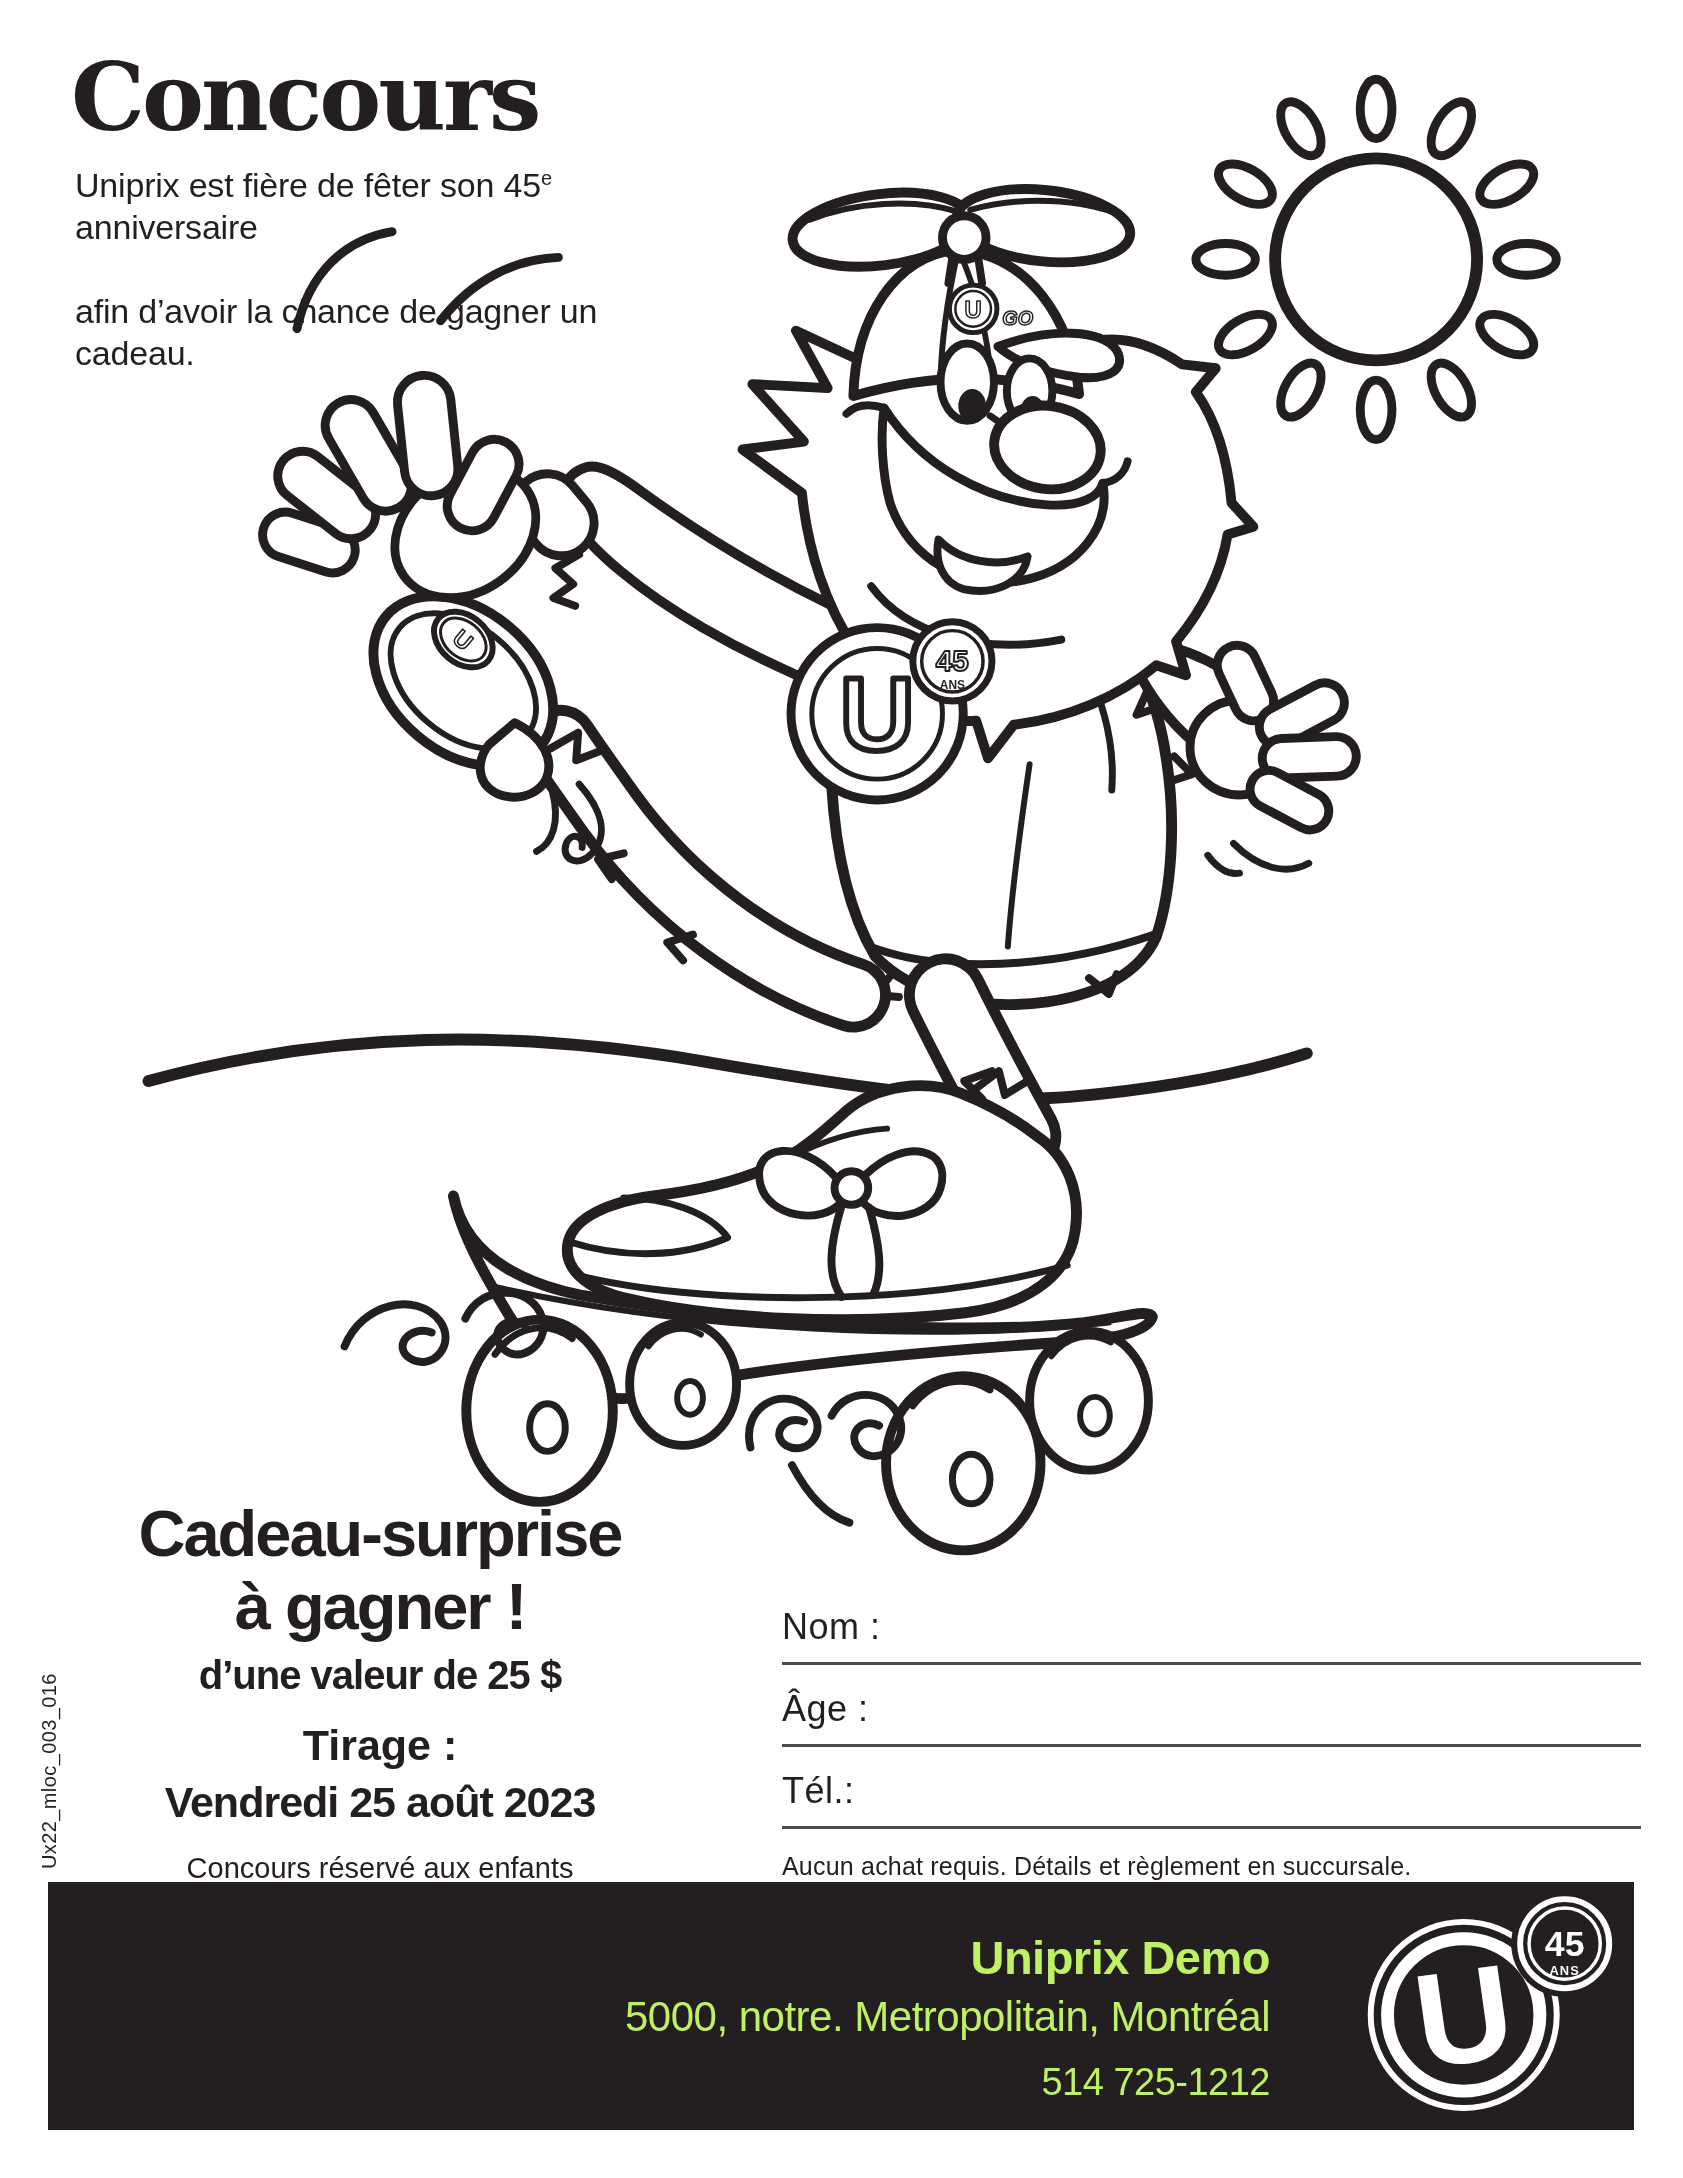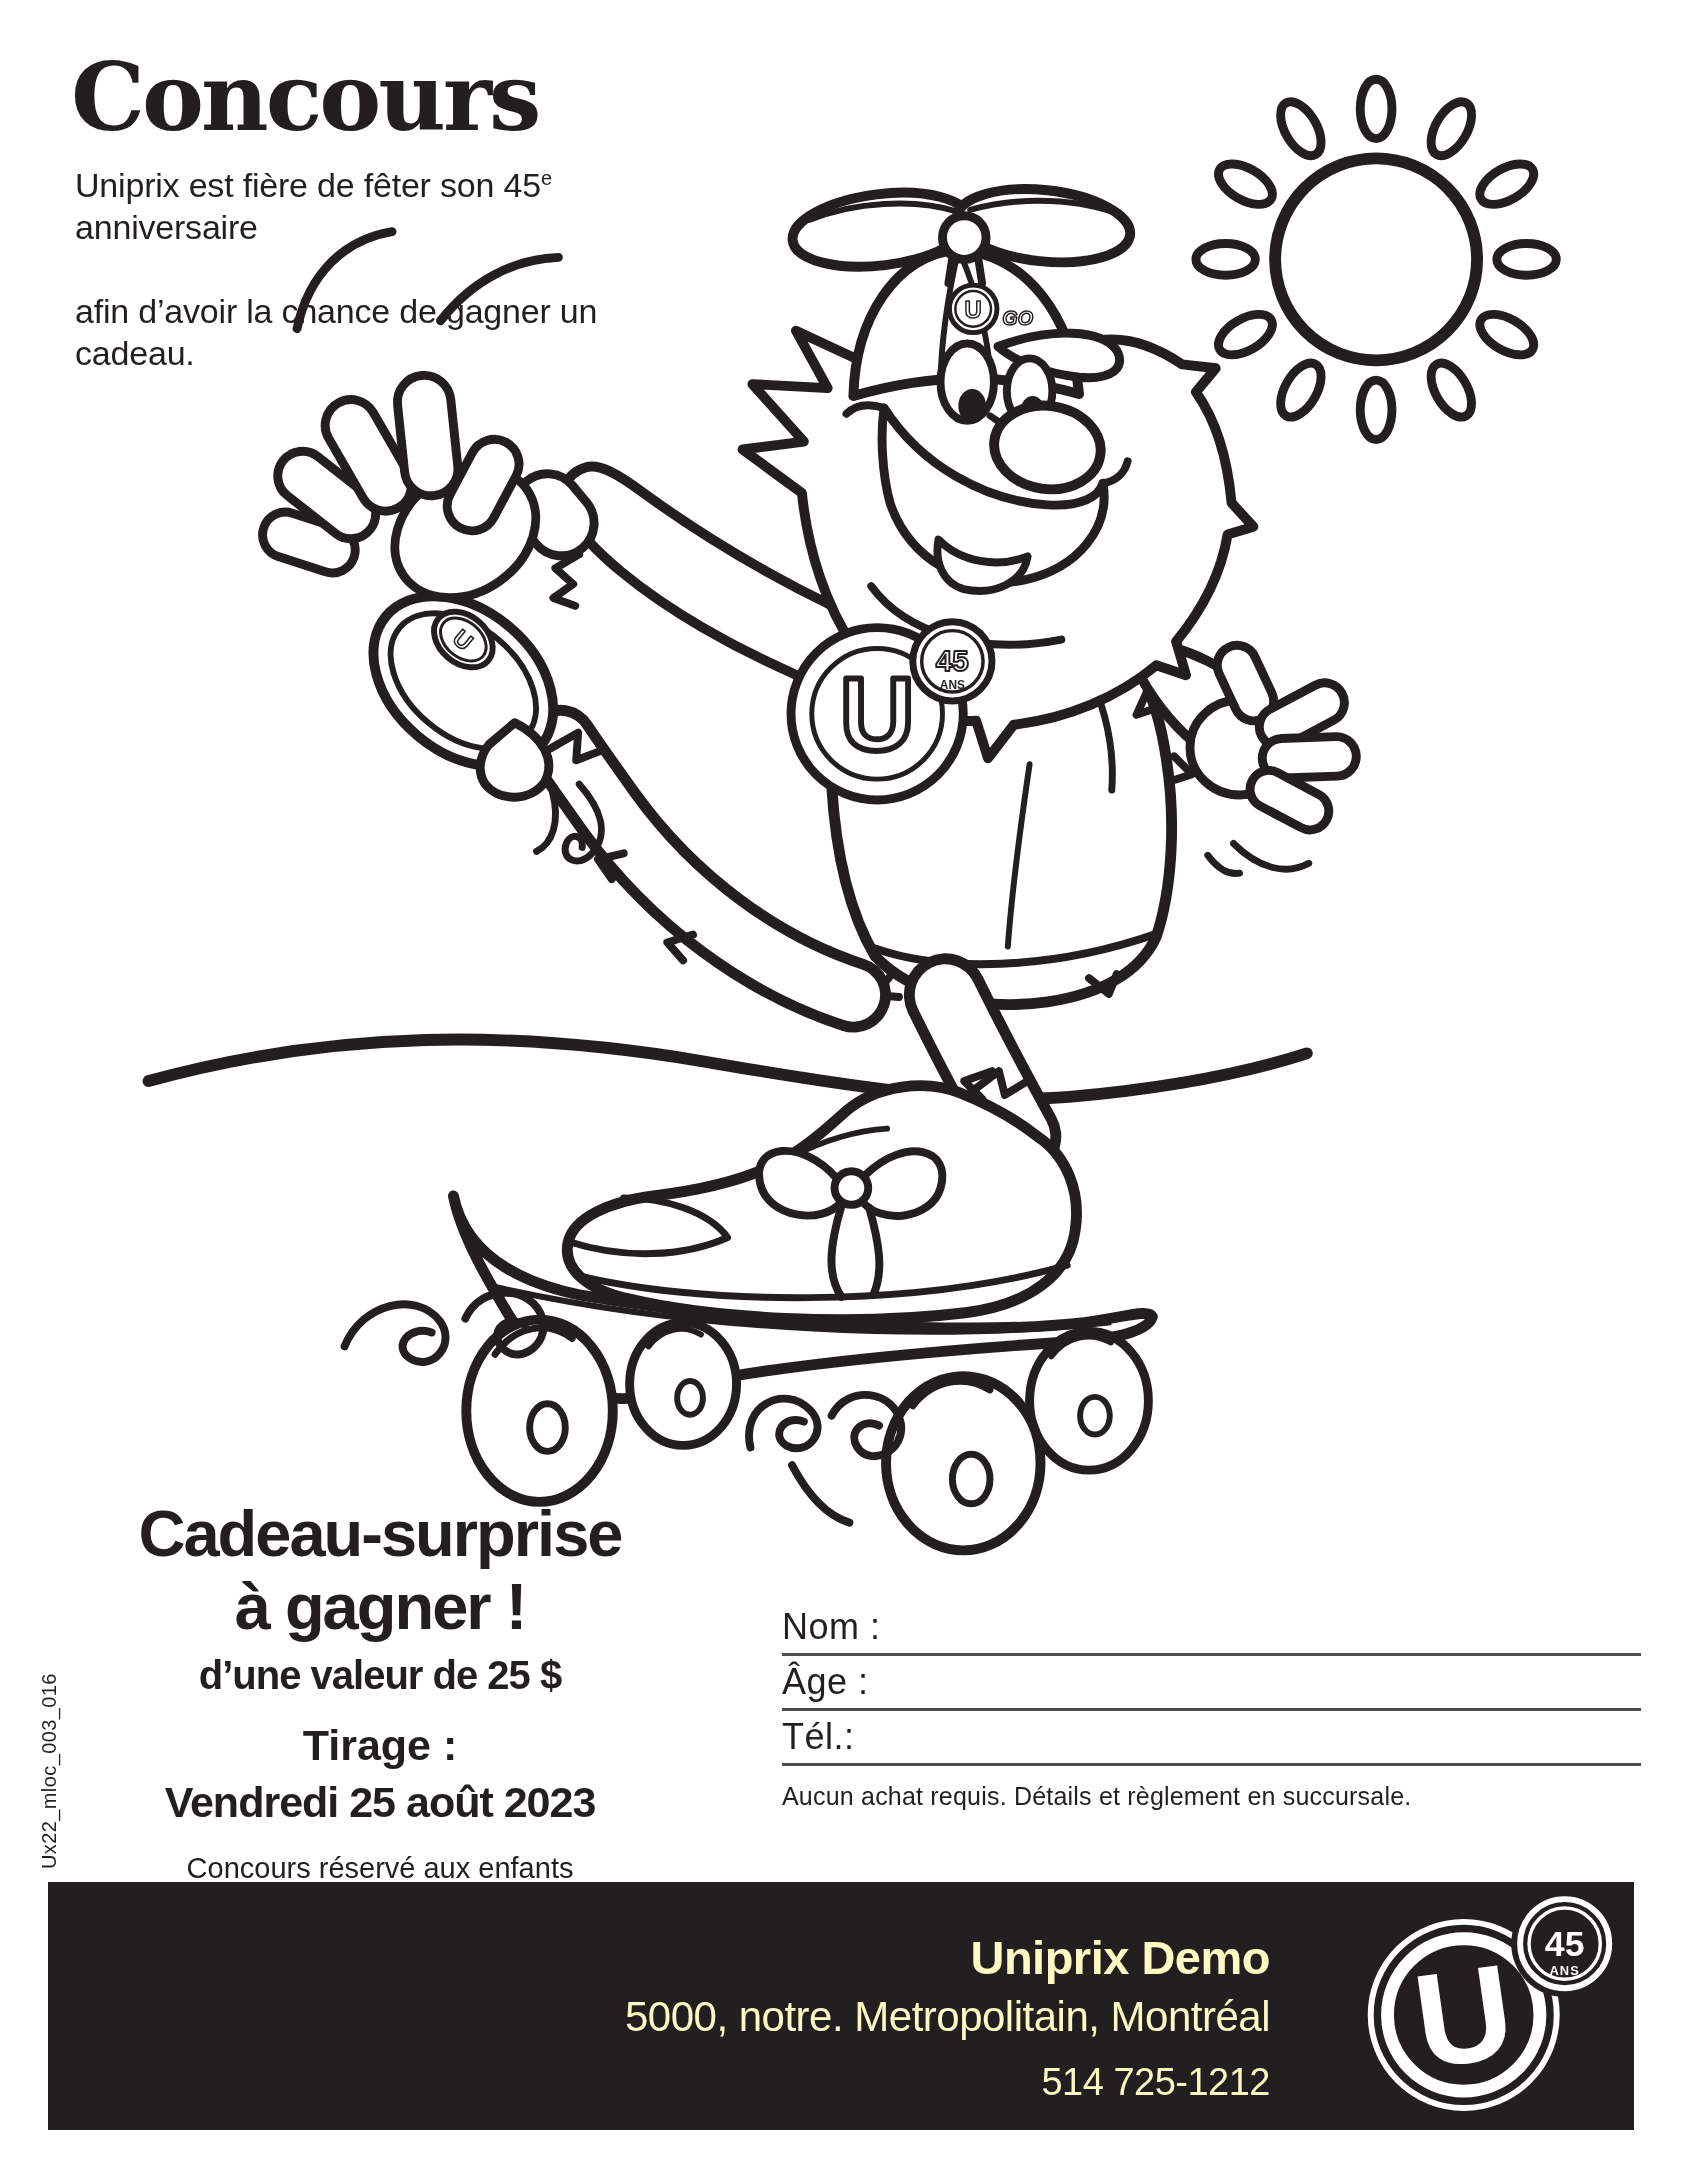--- a/index.html
+++ b/index.html
@@ -15,28 +15,28 @@
   .intro sup{font-size:20px;}
   
   .prize{position:absolute;left:89px;top:1497px;width:582px;text-align:center;}
   .prize-h{font-size:65px;line-height:73px;font-weight:700;letter-spacing:-2px;}
   .prize-value{font-size:40px;font-weight:700;margin-top:10px;letter-spacing:-1px;}
   .prize-tirage{font-size:43px;font-weight:700;margin-top:23px;}
   .prize-date{font-size:43px;font-weight:700;margin-top:8px;letter-spacing:-1px;}
   .prize-note{font-size:29px;line-height:35px;margin-top:24px;}
   
   .form{position:absolute;left:782px;top:1606px;width:859px;}
-  .form-row{border-bottom:3px solid #4d4d4d;padding-bottom:5px;margin-bottom:5px;}
+  .form-row{border-bottom:3px solid #4d4d4d;padding-bottom:14px;margin-bottom:23px;}
   .form-label{font-size:36px;line-height:42px;letter-spacing:0.5px;}
   .disclaimer{font-size:25px;margin-top:16px;letter-spacing:0.2px;}
   
   .side-code{position:absolute;left:38px;top:1869px;transform:rotate(-90deg);
     transform-origin:0 0;font-size:20px;letter-spacing:0.4px;white-space:nowrap;}
   
-  .footer{position:absolute;left:48px;top:1882px;width:1586px;height:248px;background:#231f20;color:#fef9c3;}
+  .footer{position:absolute;left:48px;top:1882px;width:1586px;height:248px;background:#231f20;color:#bef264;}
   .footer-text{position:absolute;right:364px;top:48px;text-align:right;}
   .footer-store{font-size:47px;font-weight:700;letter-spacing:-0.5px;}
   .footer-addr{font-size:42px;margin-top:8px;letter-spacing:-0.5px;}
   .footer-phone{font-size:38px;margin-top:20px;letter-spacing:-0.5px;}
   .footer-logo{position:absolute;right:6px;top:4px;}
   .art{position:absolute;left:0;top:0;}
   svg text{font-family:"Liberation Sans",sans-serif;}
 </style>
 </head>
 <body>

